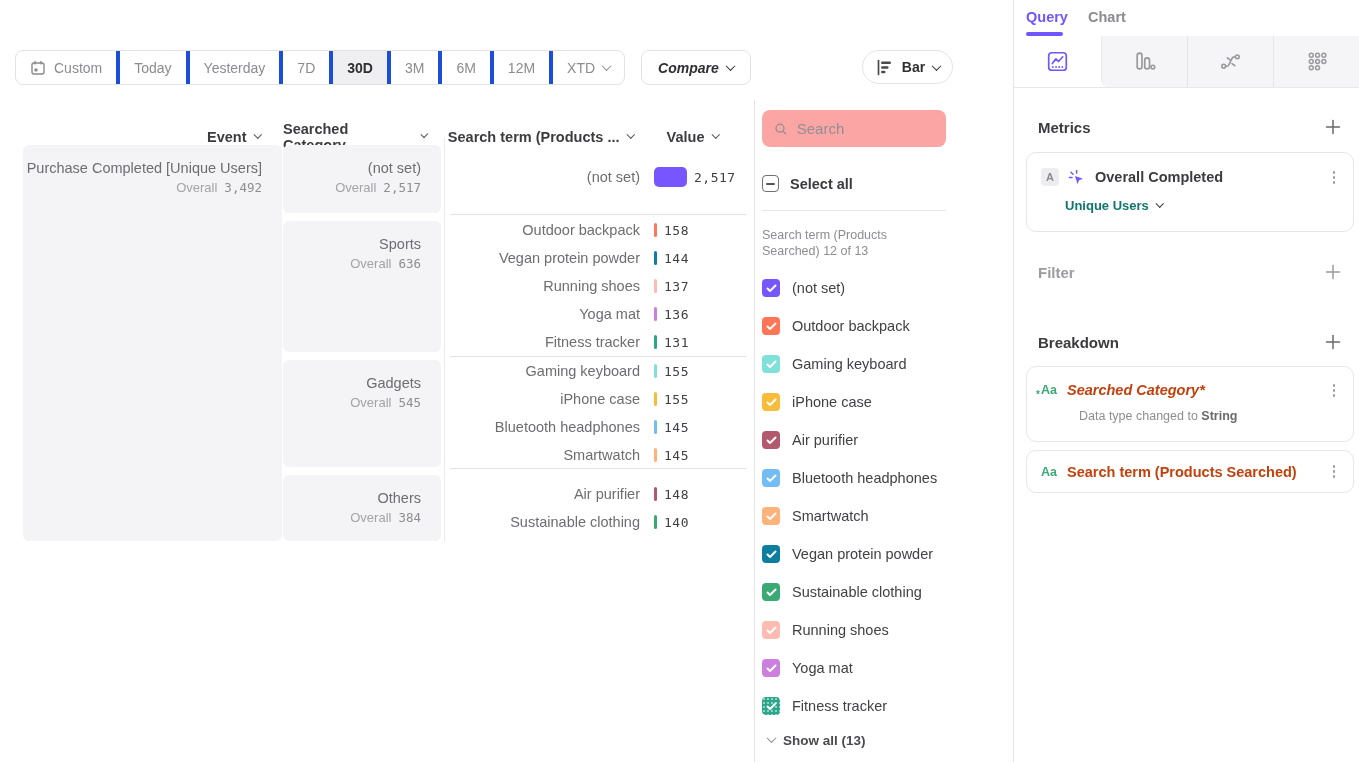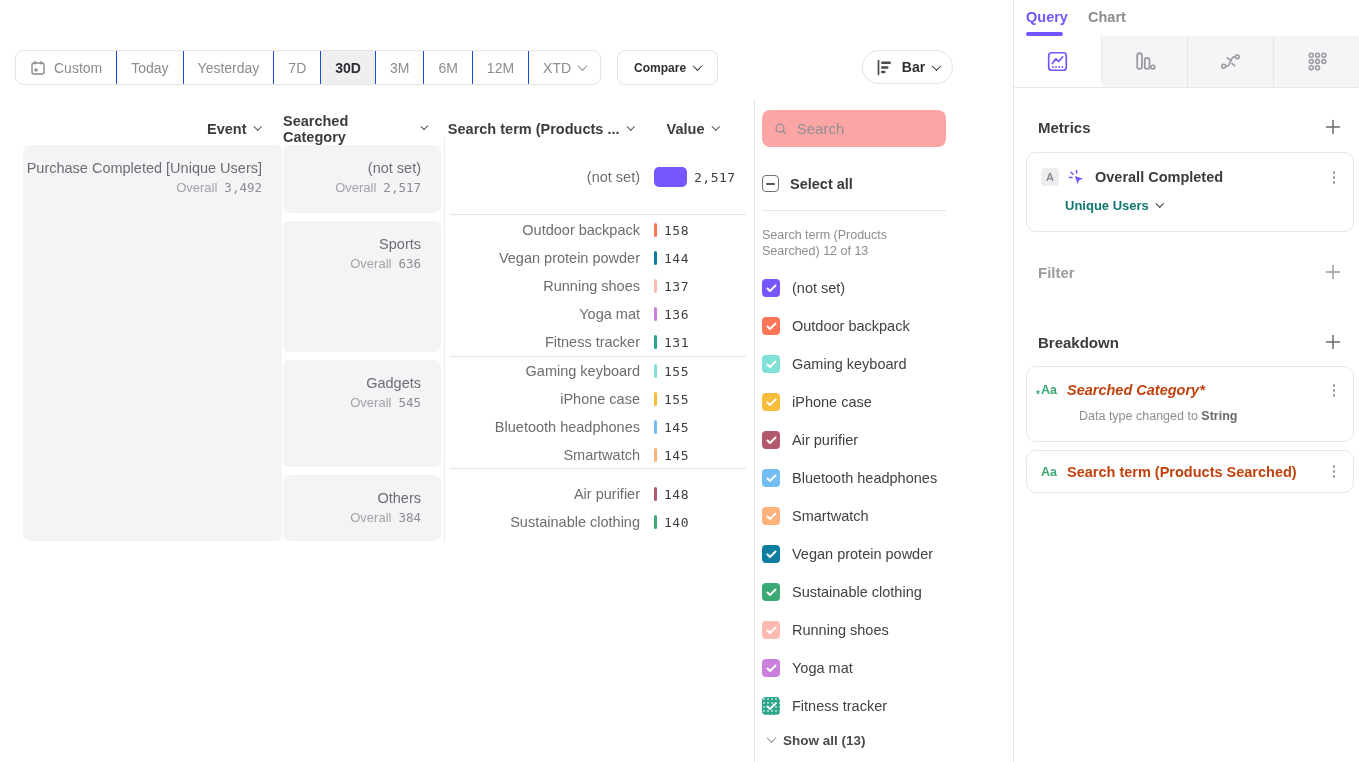--- a/index.html
+++ b/index.html
@@ -2,31 +2,31 @@
 <html><head>
 <meta charset="utf-8">
 <style>
   * { margin:0; padding:0; box-sizing:border-box; }
   html,body { width:1359px; height:762px; background:#fff; font-family:"Liberation Sans", sans-serif; }
   #app { position:relative; width:1359px; height:762px; background:#fff; overflow:hidden; }
 
   
   .toolbar { position:absolute; left:15px; top:50px; height:35px; display:flex; align-items:stretch; }
   .range-group { display:flex; border:1px solid #e3e3e6; border-radius:8px; overflow:hidden; background:#fff; }
-  .range-btn { display:flex; align-items:center; gap:8px; padding:0 14px; font-size:14px; color:#8b8b90; cursor:pointer; border-left:1px solid #1d4ed8; white-space:nowrap; }
+  .range-btn { display:flex; align-items:center; gap:8px; padding:0 14px; font-size:14px; color:#8b8b90; cursor:pointer; border-left:4px solid #1d4ed8; white-space:nowrap; }
   .range-btn:first-child { border-left:none; }
   .range-btn.selected { background:#efeff1; color:#2f2f33; font-weight:700; }
-  .compare-btn { margin-left:16px; display:flex; align-items:center; gap:8px; border:1px solid #e3e3e6; border-radius:8px; padding:0 16px; font-size:12px; font-weight:600; color:#2f2f33; background:#fff; cursor:pointer; }
+  .compare-btn { margin-left:16px; display:flex; align-items:center; gap:8px; border:1px solid #e3e3e6; border-radius:8px; padding:0 16px; font-size:14px; font-weight:600; color:#2f2f33; background:#fff; cursor:pointer;font-style:italic; }
   .bar-select { position:absolute; left:862px; top:50px; width:91px; height:34px; border:1px solid #e3e3e6; border-radius:17px; display:flex; align-items:center; justify-content:center; gap:8px; font-size:14px; font-weight:700; color:#2f2f33; background:#fff; cursor:pointer; }
 
   .chev { width:7px; height:7px; border-right:1.6px solid currentColor; border-bottom:1.6px solid currentColor; transform:rotate(45deg) translate(-1px,-1px); display:inline-block; }
   .chev.sm { width:5.5px; height:5.5px; }
 
   
-  .col-head { position:absolute; top:120px; height:18px; display:flex; align-items:center; justify-content:flex-end; gap:8px; font-size:14.5px; font-weight:700; color:#3b3b40; cursor:pointer; }
+  .col-head { position:absolute; top:128px; height:18px; display:flex; align-items:center; justify-content:flex-end; gap:8px; font-size:14.5px; font-weight:700; color:#3b3b40; cursor:pointer; }
   .col-head .chev { color:#55555a; margin-top:-2px; }
 
   
   .gcard { position:absolute; background:#f4f4f6; border-radius:6px; text-align:right; padding:15px 20px 0 0; }
   .gcard .gname { font-size:14.5px; color:#6d6d72; }
   .gcard .goverall { margin-top:4px; font-size:13px; color:#a4a4a8; }
   .gcard .goverall .num { font-family:"DejaVu Sans Mono", monospace; font-size:12.5px; color:#8d8d92; margin-left:7px; }
 
   
   .trow { position:absolute; left:450px; width:296px; height:28px; display:flex; align-items:center; cursor:pointer; }

